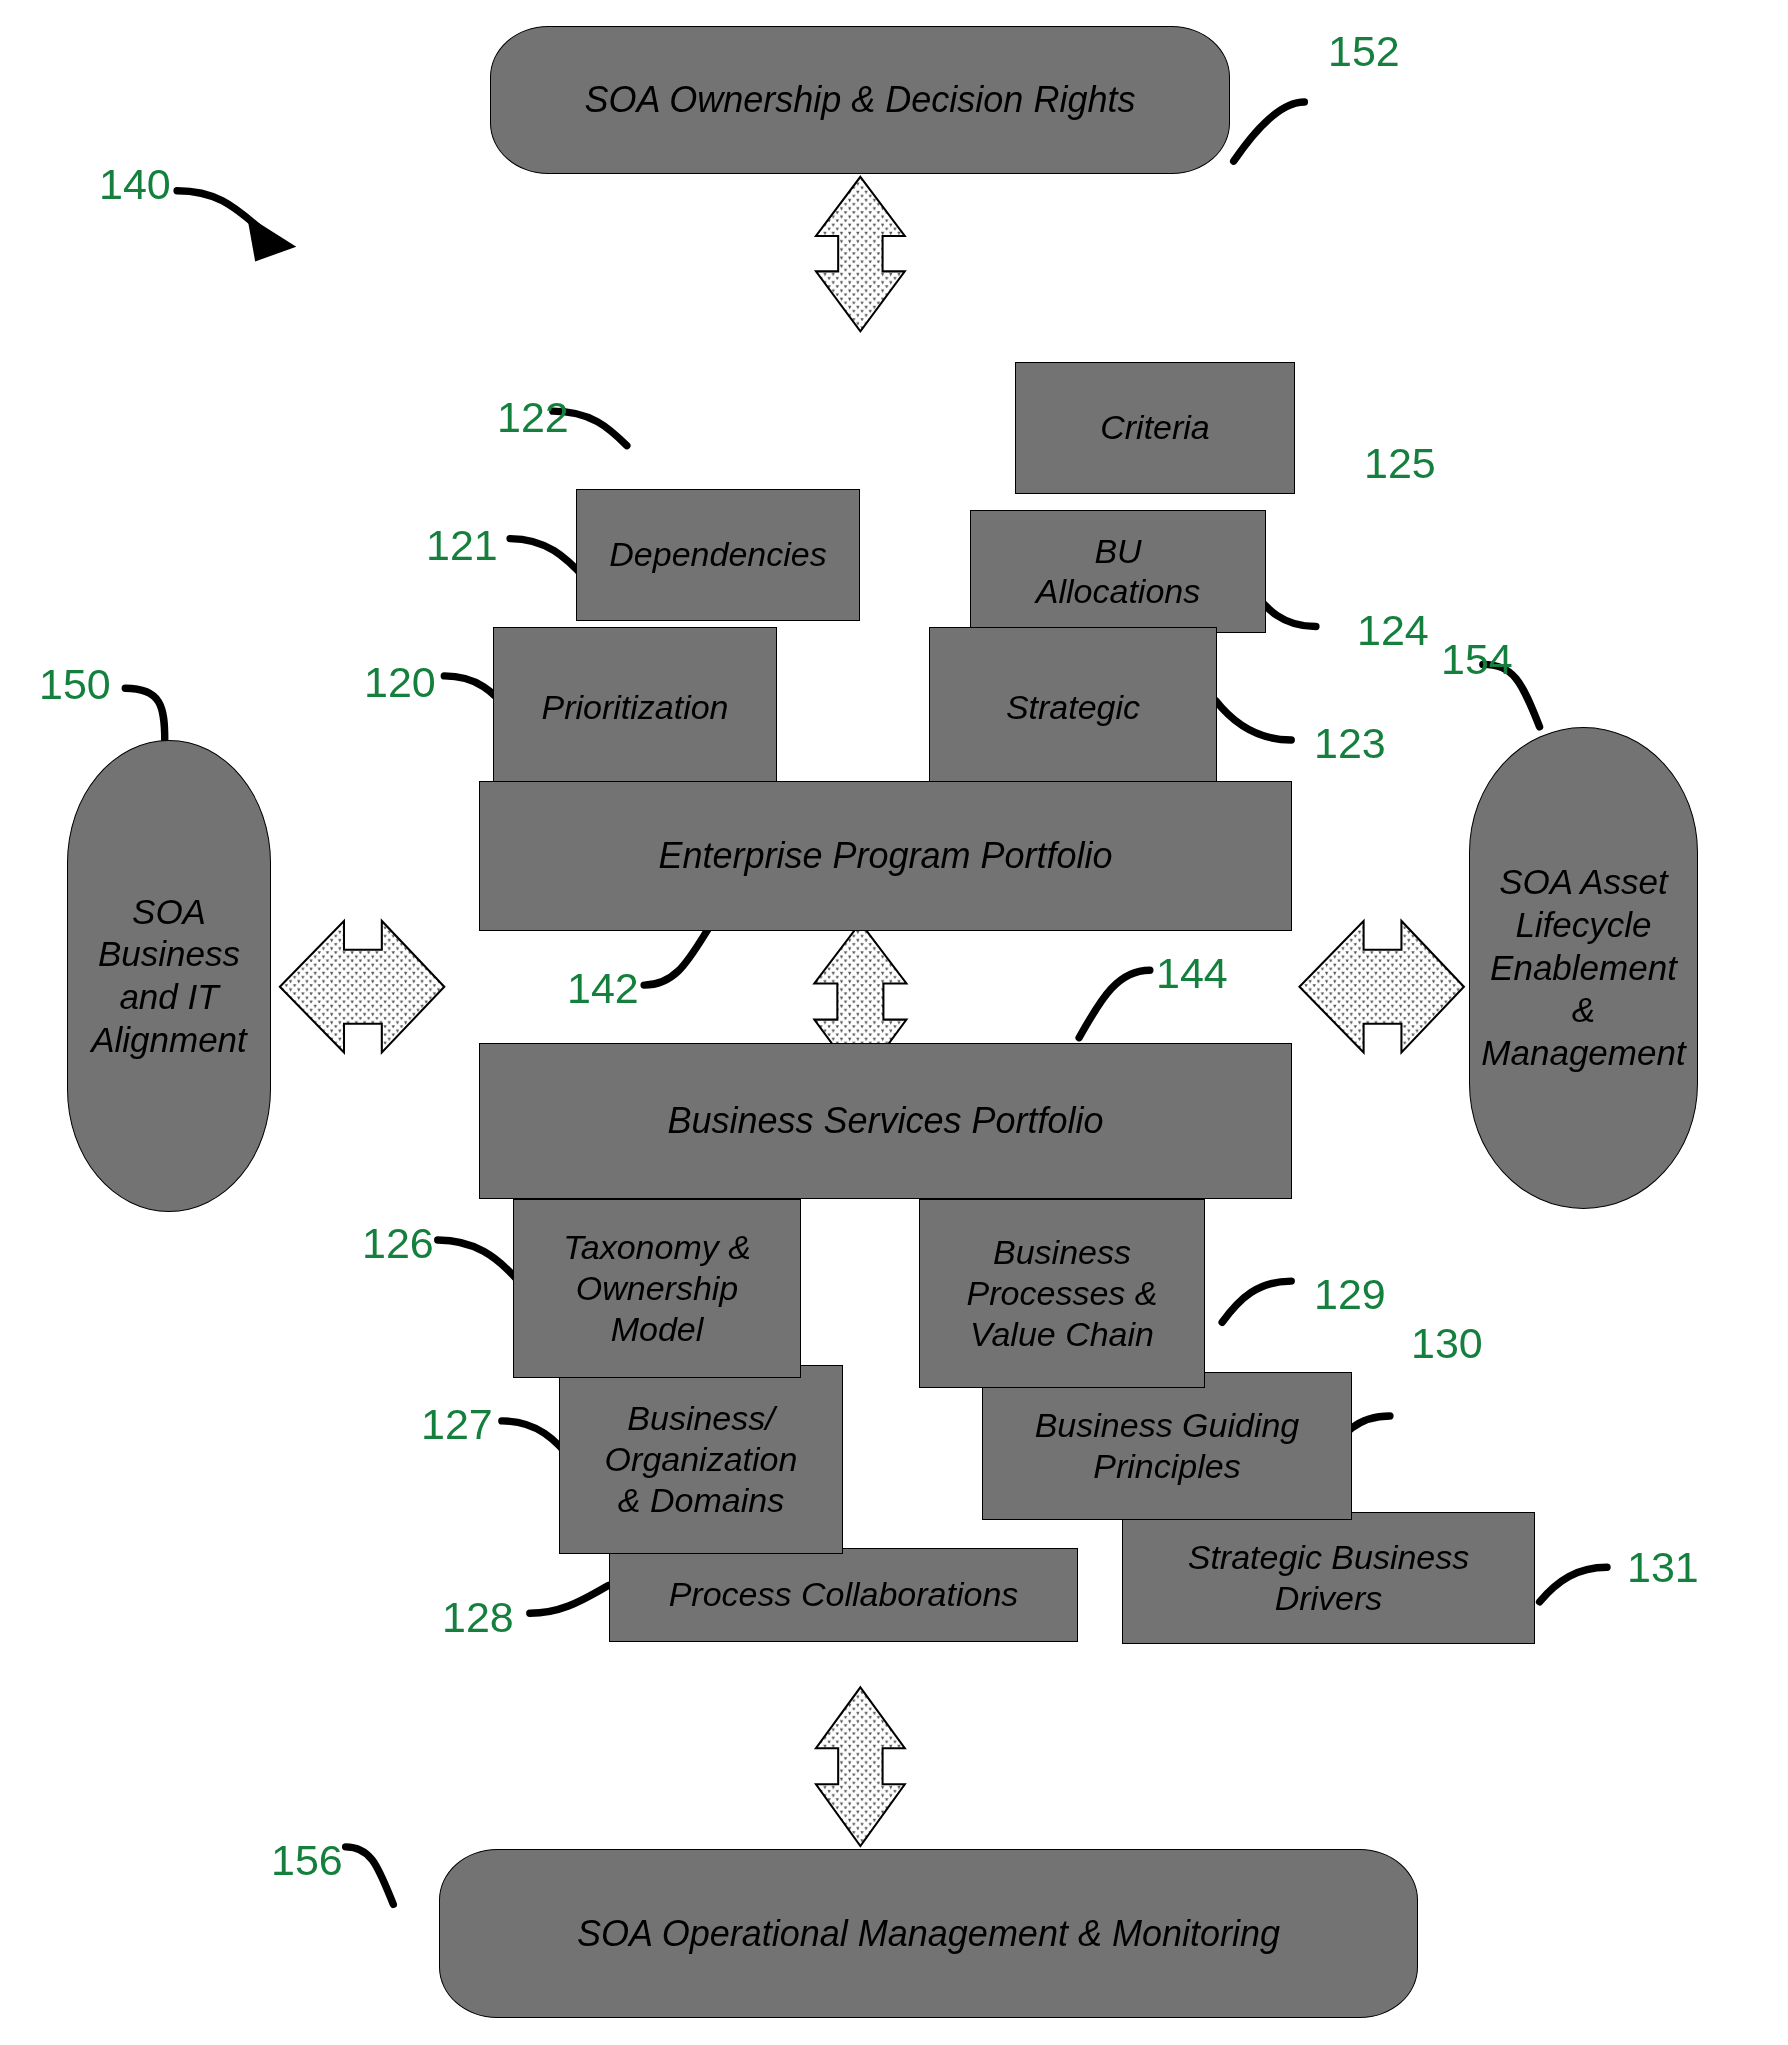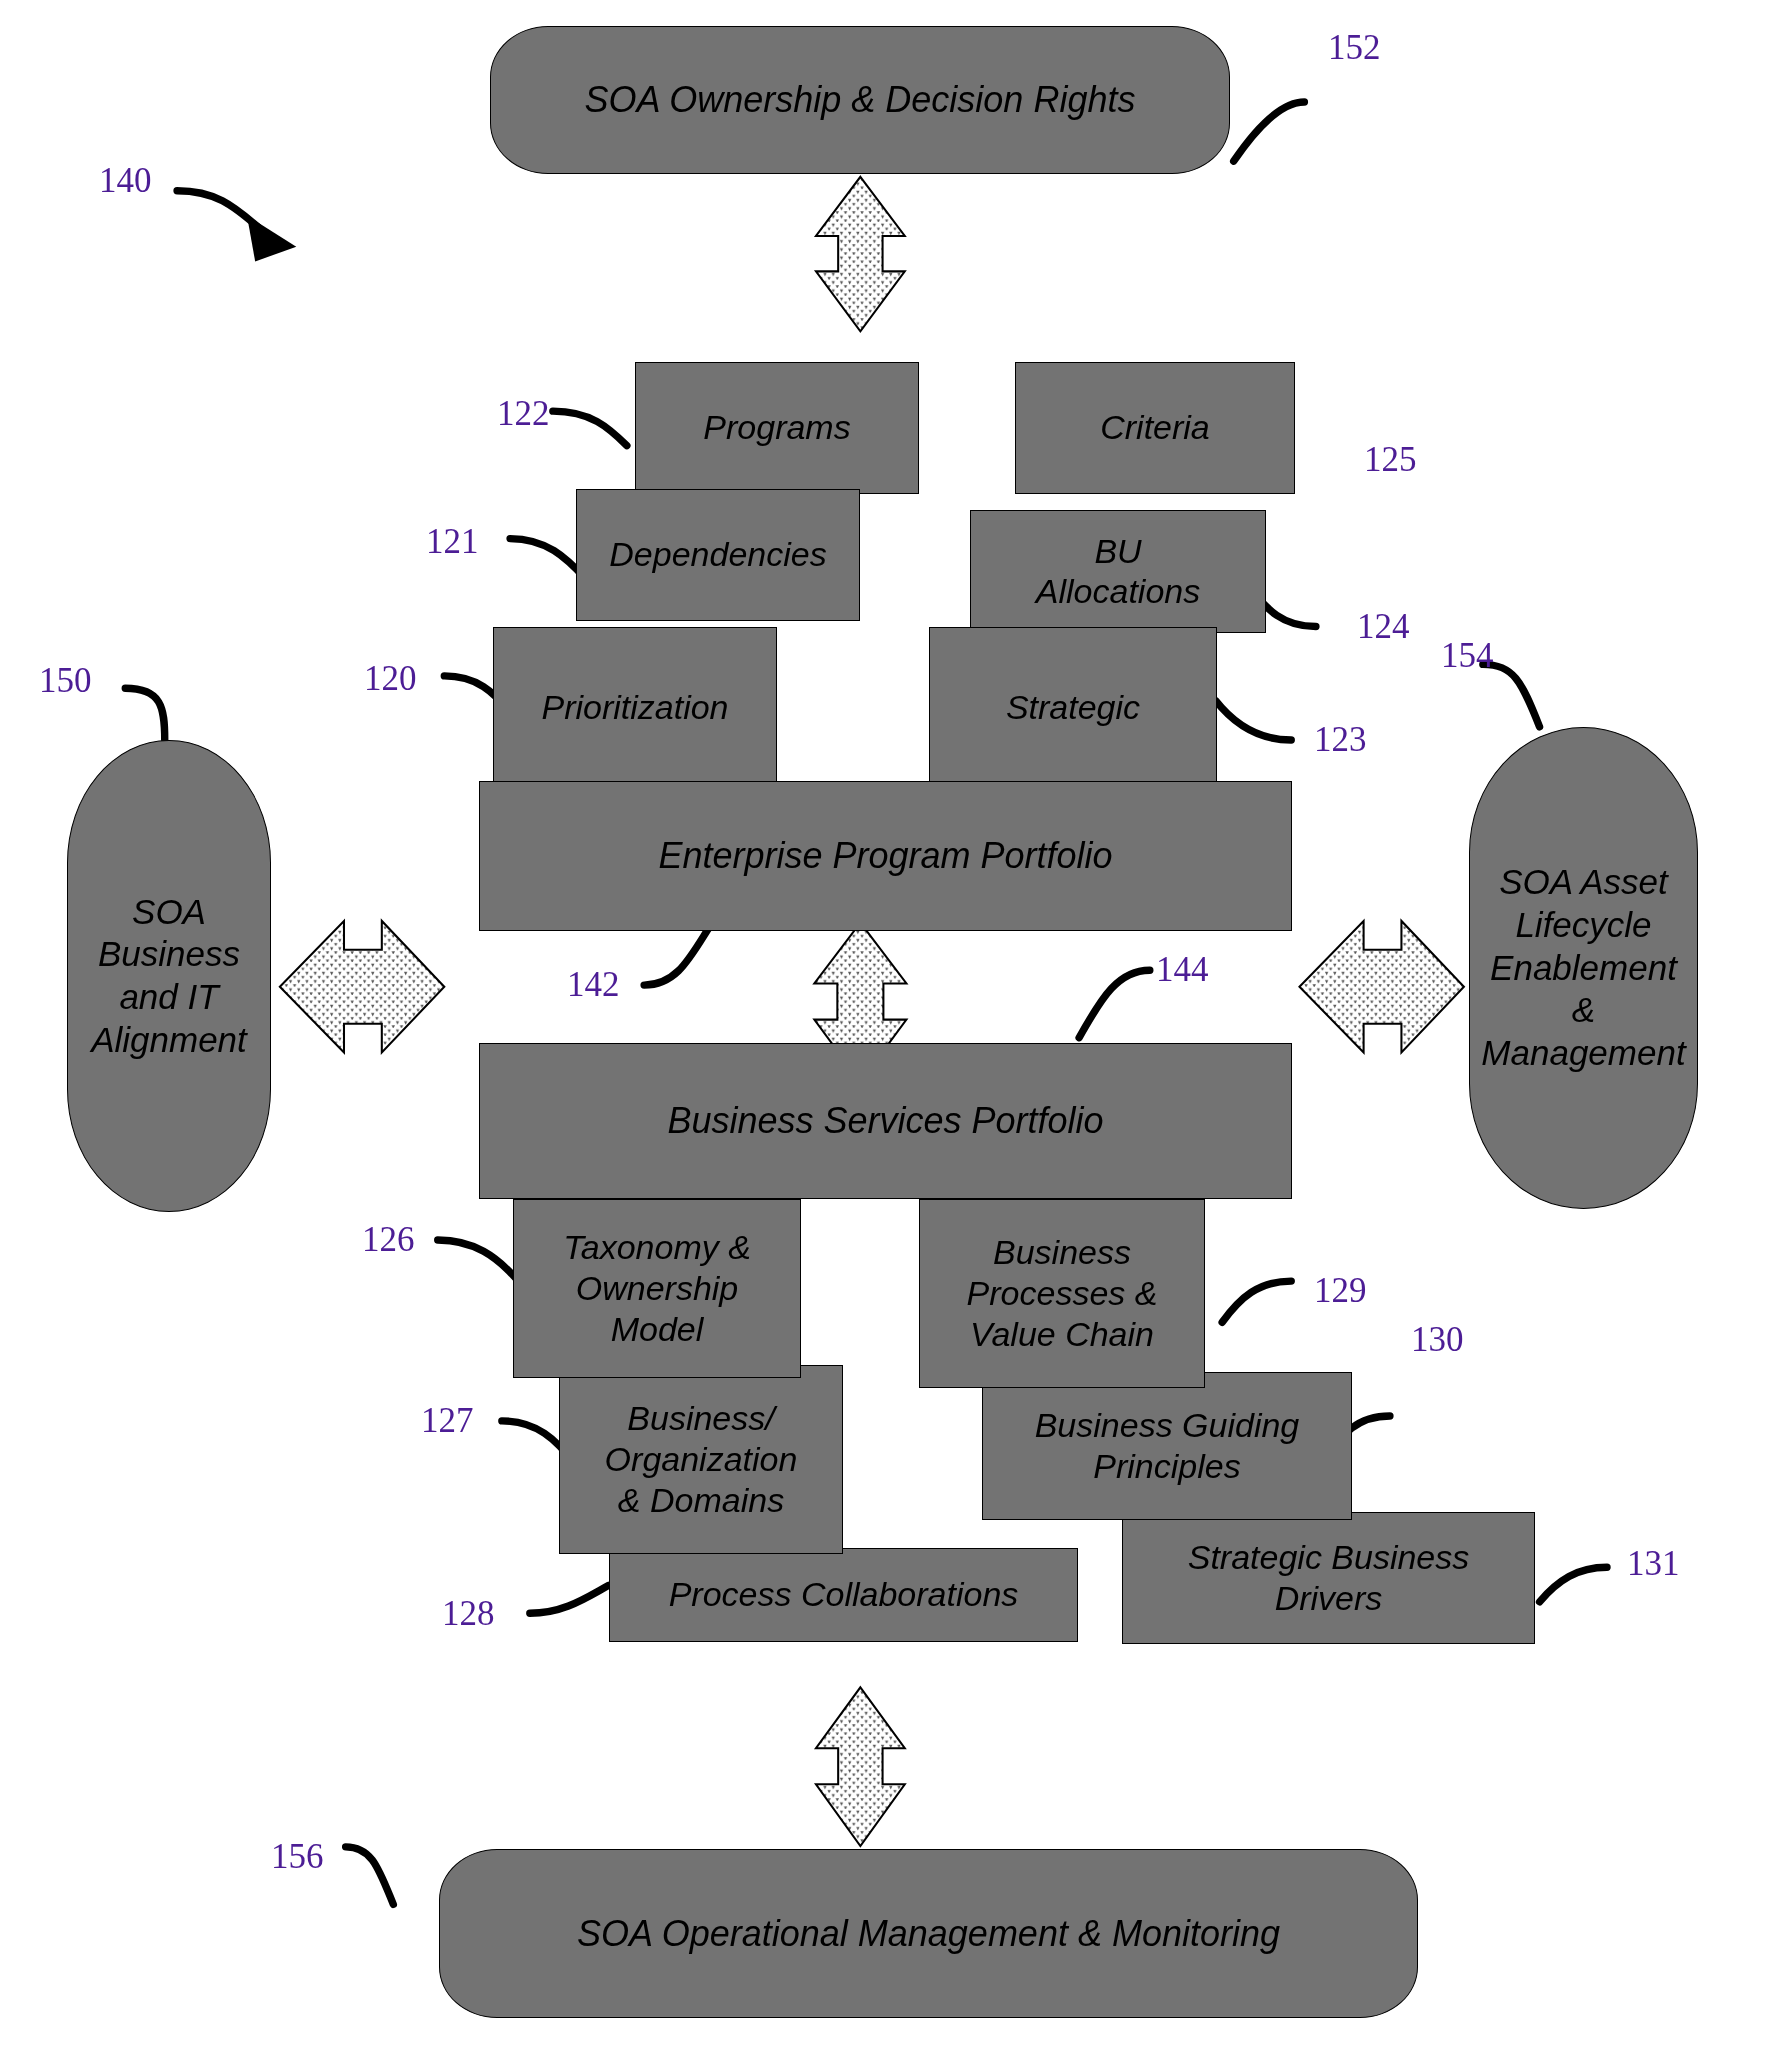--- a/index.html
+++ b/index.html
@@ -45,23 +45,23 @@
   }
   .rounded {
     border-radius: 58px / 51px;
   }
   .oval {
     border-radius: 50% / 26%;
   }
   
   .ref {
     position: absolute;
-    font-family: Liberation Serif, serif;
-    font-size: 35px;
-    color: #4c1d95;
+    font-family: Liberation Sans, sans-serif;
+    font-size: 43px;
+    color: #15803d;
     white-space: nowrap;
     line-height: 1;
   }
   .big-text  { font-size: 35px; }
   .mid-text  { font-size: 34px; }
 </style>
 </head>
 <body>
 
 <div id="figure">
@@ -144,21 +144,20 @@
       <path d="M1580 1200 L1658 1120 L1658 1155 L1704 1155 L1704 1120 L1780 1200
                L1704 1280 L1704 1245 L1658 1245 L1658 1280 Z" fill="url(#stipple)" stroke="#000" stroke-width="2.5"></path>
     </g>
   </svg>
 
   <div class="node rounded big-text" style="left:490px; top:26px; width:740px; height:148px; font-size:36px;">SOA Ownership &amp; Decision Rights</div>
   <div class="ref" style="left:1328px; top:30px;">152</div>
 
   <div class="ref" style="left:99px; top:163px;">140</div>
 
-  <div class="node mid-text" style="left:635px; top:362px; width:284px; height:132px; z-index:3;">Programs</div>
   <div class="ref" style="left:497px; top:396px;">122</div>
 
   <div class="node mid-text" style="left:576px; top:489px; width:284px; height:132px; z-index:4;">Dependencies</div>
   <div class="ref" style="left:426px; top:524px;">121</div>
 
   <div class="node mid-text" style="left:493px; top:627px; width:284px; height:161px; z-index:5;">Prioritization</div>
   <div class="ref" style="left:364px; top:661px;">120</div>
 
   <div class="node mid-text" style="left:1015px; top:362px; width:280px; height:132px; z-index:3;">Criteria</div>
   <div class="ref" style="left:1364px; top:442px;">125</div>

